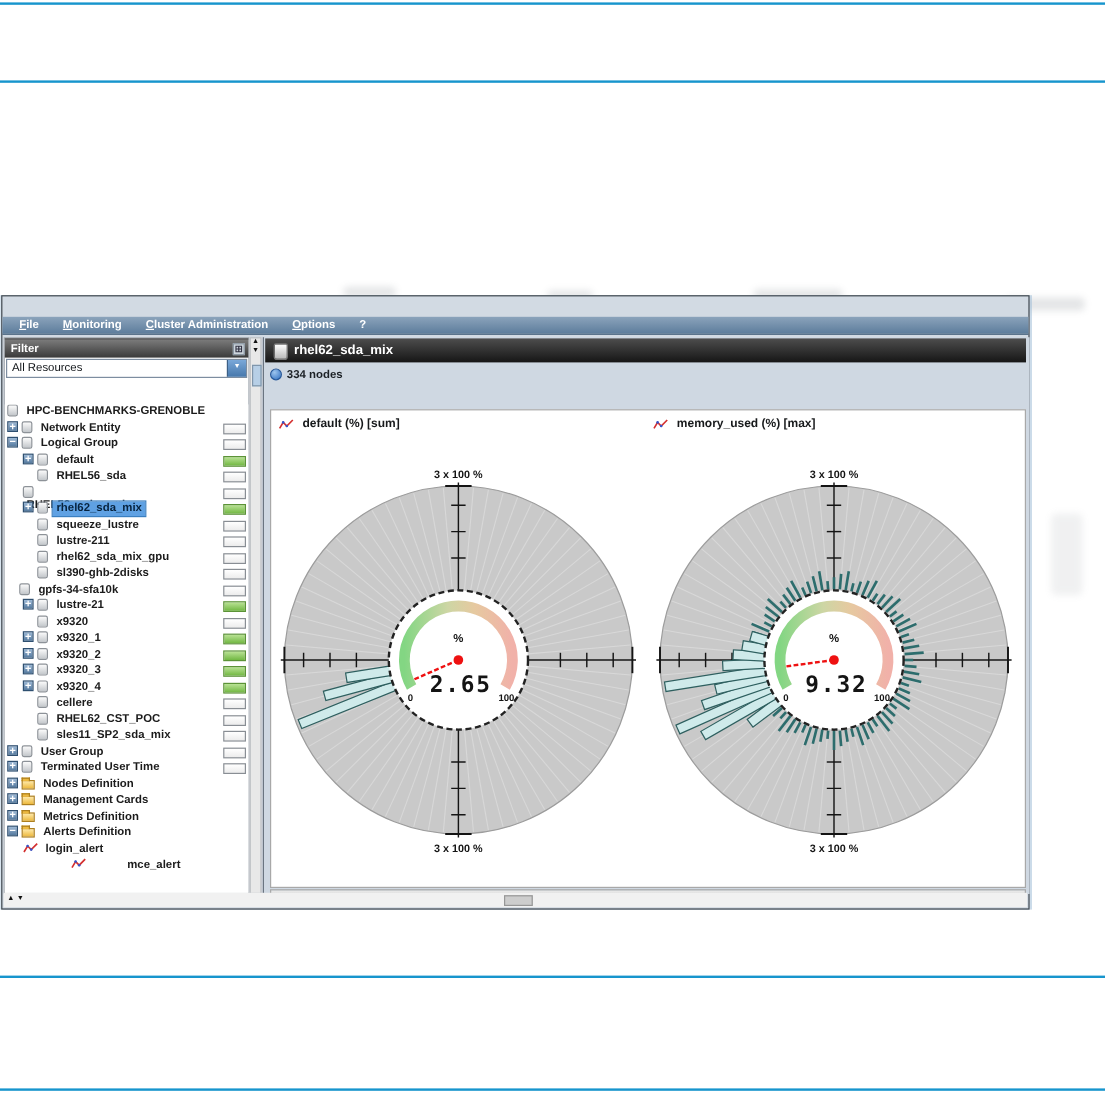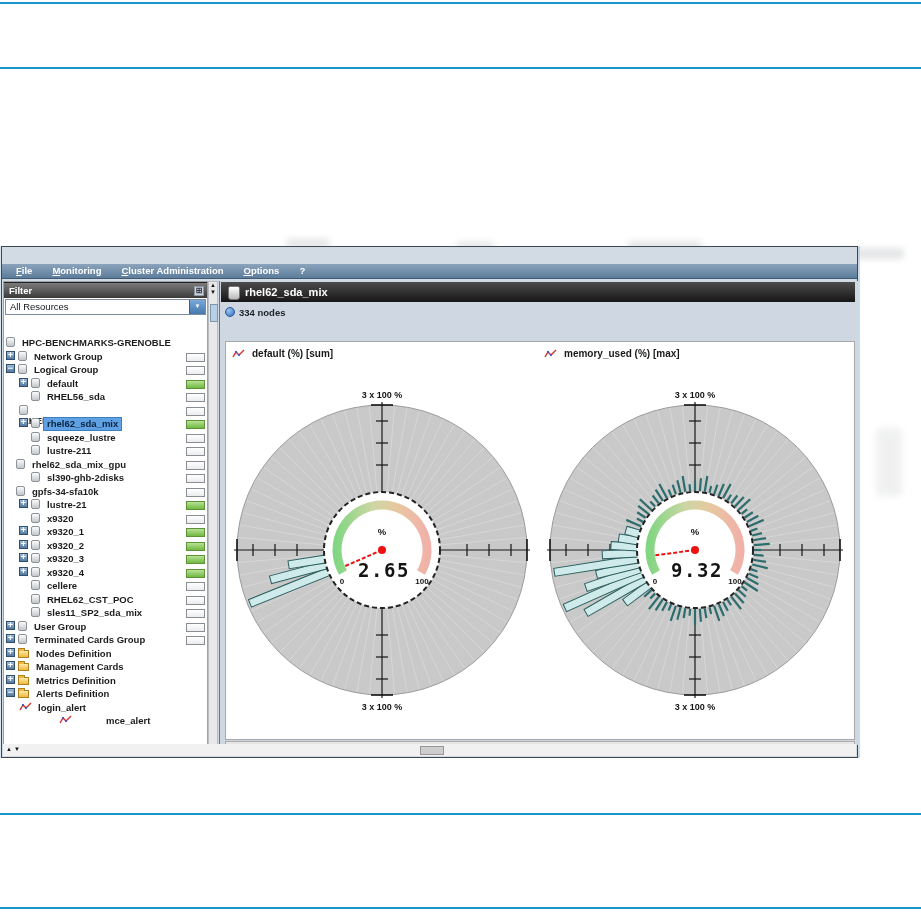--- a/index.html
+++ b/index.html
@@ -120,21 +120,21 @@
       <span class="combo-btn">▼</span>
     </div>
     <div class="tree" id="tree">
         <div class="tree-row" style="padding-left: 2px;">
           <div class="icon-group"></div>
           <span class="tree-label">HPC-BENCHMARKS-GRENOBLE</span>
         </div>
         <div class="tree-row" style="padding-left: 2px;">
           <div class="expand-box">+</div>
           <div class="icon-group"></div>
-          <span class="tree-label">Network Group</span>
+          <span class="tree-label">Network Entity</span>
           <div class="status-box"></div>
         </div>
         <div class="tree-row" style="padding-left: 2px;">
           <div class="expand-box">−</div>
           <div class="icon-group"></div>
           <span class="tree-label">Logical Group</span>
           <div class="status-box"></div>
         </div>
         <div class="tree-row" style="padding-left: 15px;">
           <div class="expand-box">+</div>
@@ -165,21 +165,21 @@
           <div class="icon-group"></div>
           <span class="tree-label">squeeze_lustre</span>
           <div class="status-box"></div>
         </div>
         <div class="tree-row" style="padding-left: 15px;">
           <div class="tree-spacer"></div>
           <div class="icon-group"></div>
           <span class="tree-label">lustre-211</span>
           <div class="status-box"></div>
         </div>
-        <div class="tree-row" style="">
+        <div class="tree-row" style="padding-left: 15px;">
           <div class="tree-spacer"></div>
           <div class="icon-group"></div>
           <span class="tree-label">rhel62_sda_mix_gpu</span>
           <div class="status-box"></div>
         </div>
         <div class="tree-row" style="padding-left: 15px;">
           <div class="tree-spacer"></div>
           <div class="icon-group"></div>
           <span class="tree-label">sl390-ghb-2disks</span>
           <div class="status-box"></div>
@@ -246,21 +246,21 @@
         </div>
         <div class="tree-row" style="padding-left: 2px;">
           <div class="expand-box">+</div>
           <div class="icon-group"></div>
           <span class="tree-label">User Group</span>
           <div class="status-box"></div>
         </div>
         <div class="tree-row" style="padding-left: 2px;">
           <div class="expand-box">+</div>
           <div class="icon-group"></div>
-          <span class="tree-label">Terminated Cards Group</span>
+          <span class="tree-label">Terminated User Time</span>
           <div class="status-box"></div>
         </div>
         <div class="tree-row" style="padding-left: 2px;">
           <div class="expand-box">+</div>
           <div class="icon-folder"></div>
           <span class="tree-label">Nodes Definition</span>
         </div>
         <div class="tree-row" style="padding-left: 2px;">
           <div class="expand-box">+</div>
           <div class="icon-folder"></div>

